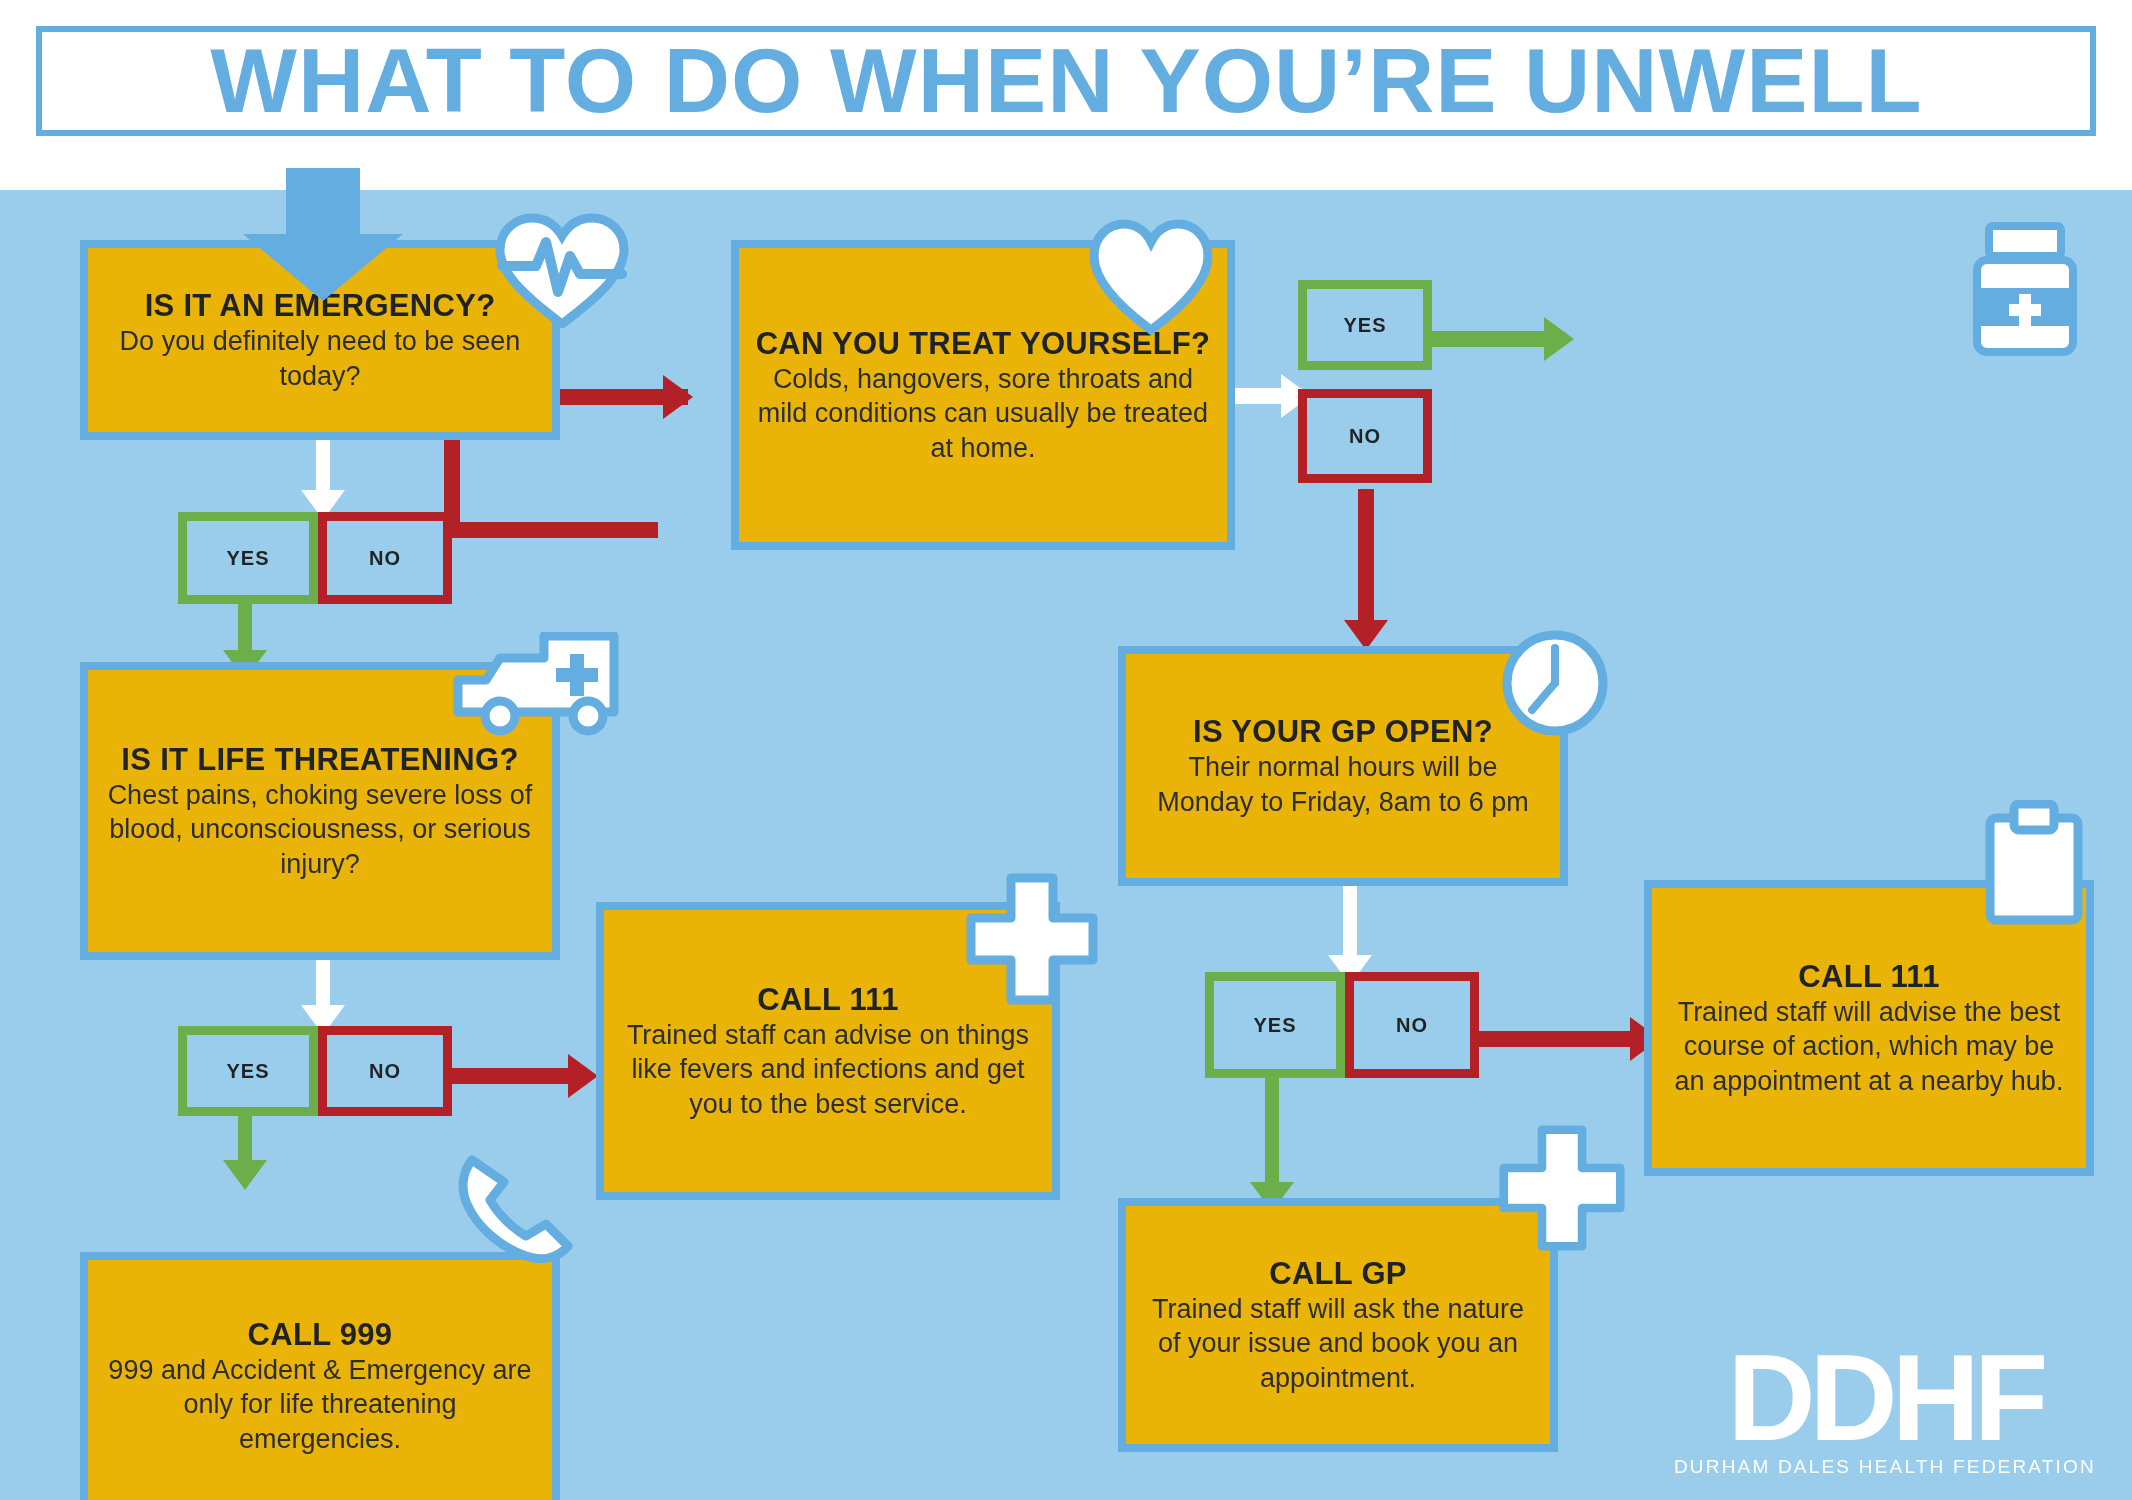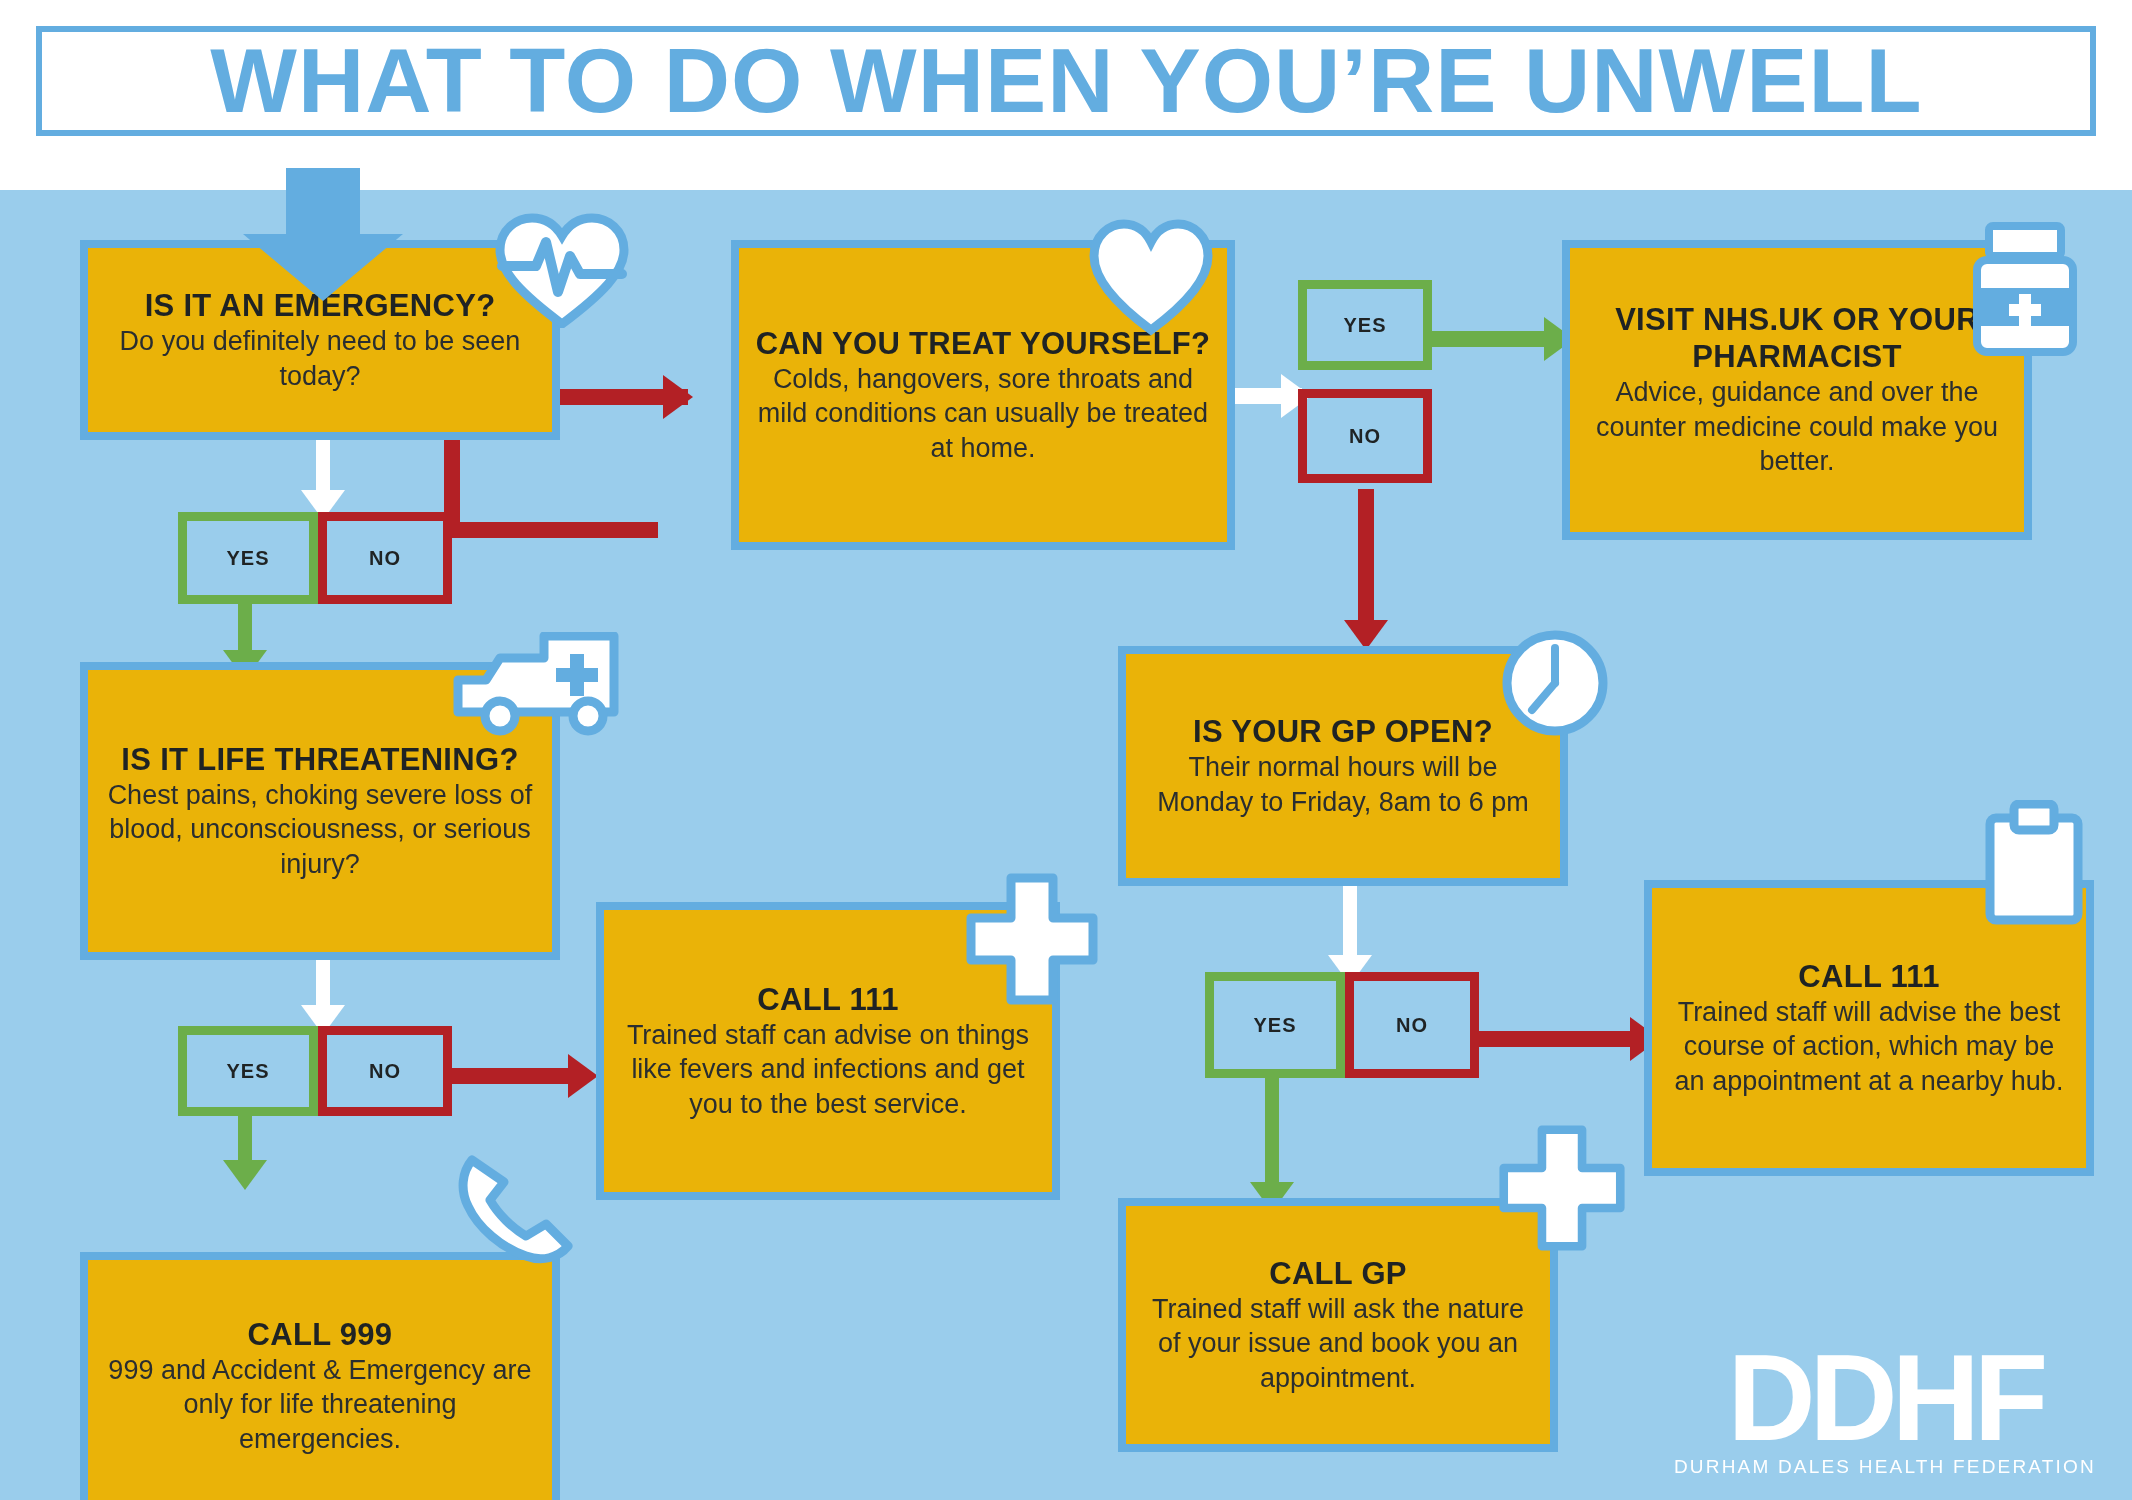--- a/index.html
+++ b/index.html
@@ -244,24 +244,20 @@
   <div class="card" style="left:80px; top:240px; width:480px; height:200px;">
     <div class="ttl">IS IT AN EMERGENCY?</div>
     <div class="bdy">Do you definitely need to be seen today?</div>
   </div>
 
   <div class="card" style="left:688px; top:240px; width:504px; height:310px;margin-left:43px;">
     <div class="ttl">CAN YOU TREAT YOURSELF?</div>
     <div class="bdy">Colds, hangovers, sore throats and mild conditions can usually be treated at home.</div>
   </div>
 
-  <div class="card" style="left:1562px; top:240px; width:470px; height:300px;">
-    <div class="ttl">VISIT NHS.UK OR YOUR PHARMACIST</div>
-    <div class="bdy">Advice, guidance and over the counter medicine could make you better.</div>
-  </div>
 
   <div class="card" style="left:80px; top:662px; width:480px; height:298px;">
     <div class="ttl">IS IT LIFE THREATENING?</div>
     <div class="bdy">Chest pains, choking severe loss of blood, unconsciousness, or serious injury?</div>
   </div>
 
   <div class="card" style="left:1118px; top:646px; width:450px; height:240px;">
     <div class="ttl">IS YOUR GP OPEN?</div>
     <div class="bdy">Their normal hours will be Monday to Friday, 8am to 6 pm</div>
   </div>

